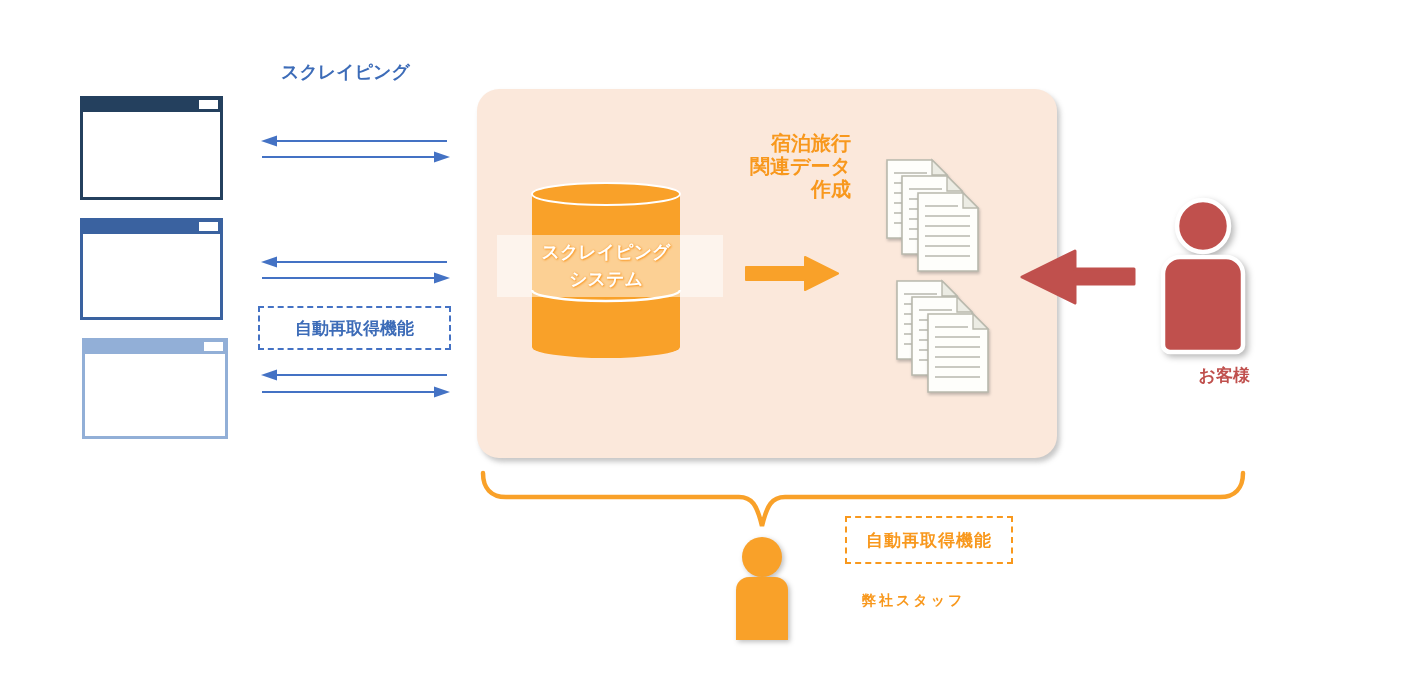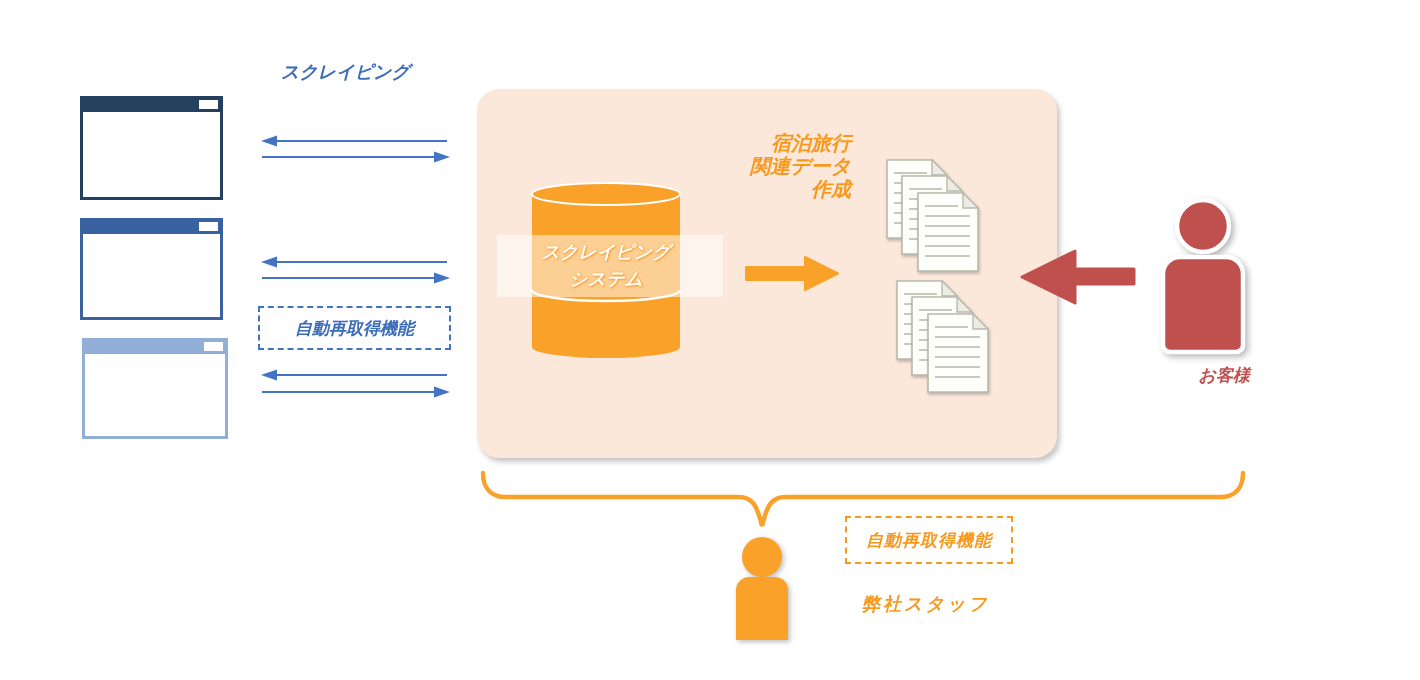--- a/index.html
+++ b/index.html
@@ -1,17 +1,17 @@
 <!DOCTYPE html>
 <html style="--navy: #24405E; --mid-blue: #3A62A0; --light-blue: #92AFD7; --blue: #4472C4; --blue-text: #3D6CB8; --orange: #F9A129; --orange-text: #F8981D; --peach: #FBE8DB; --red: #C0504D; --page-border: #B9B9AD; --page-line: #C9C9C1;"><head>
 <meta charset="utf-8">
 <style>
   html,body{margin:0;padding:0;background:#fff;}
   .canvas{position:relative;width:1420px;height:680px;background:#fff;overflow:hidden;
-          font-family:"Liberation Sans","DejaVu Sans",sans-serif;font-style:italic;}
+          font-family:"Liberation Sans","DejaVu Sans",sans-serif;}
   .lbl{position:absolute;font-weight:bold;white-space:pre-line;}
 
   
   .peach-box{position:absolute;left:477px;top:89px;width:580px;height:369px;
              background:var(--peach,#FBE8DB);border-radius:22px;
              box-shadow:3px 4px 5px rgba(130,130,130,.45);z-index:1;}
 
   
   .overlay{position:absolute;left:0;top:0;z-index:2;}
 
@@ -24,21 +24,21 @@
 
   
   .t-scrape{left:281px;top:60px;font-size:18px;color:var(--blue-text,#3D6CB8);z-index:3;}
   .t-sites{left:56px;top:485px;font-size:18px;color:var(--navy,#24405E);z-index:3;}
   .t-system{left:516px;top:239px;width:180px;text-align:center;font-size:18px;line-height:27px;
             color:#fff;text-shadow:1px 1px 2px rgba(249,150,30,.9),0 0 2px rgba(249,150,30,.8);z-index:3;}
   .t-datacreate{left:733px;top:132px;width:118px;text-align:right;font-size:20px;line-height:23px;
             color:var(--orange-text,#F8981D);z-index:3;}
   .t-customer{left:1158px;top:364px;width:92px;text-align:right;font-size:17px;
             color:var(--red,#C0504D);z-index:3;}
-  .t-staff{left:862px;top:592px;font-size:18px;letter-spacing:3px;
+  .t-staff{left:862px;top:592px;font-size:14px;letter-spacing:3px;
             color:var(--orange-text,#F8981D);z-index:3;}
 
   
   .badge{position:absolute;display:flex;align-items:center;justify-content:center;
          font-weight:bold;background:#fff;z-index:3;}
   .badge-blue{left:258px;top:306px;width:189px;height:40px;border:2px dashed var(--blue,#4472C4);
          color:var(--blue-text,#3D6CB8);font-size:17px;}
   .badge-orange{left:845px;top:516px;width:164px;height:44px;border:2px dashed var(--orange-text,#F09235);
          color:var(--orange-text,#F8981D);font-size:17px;letter-spacing:1px;}
 

